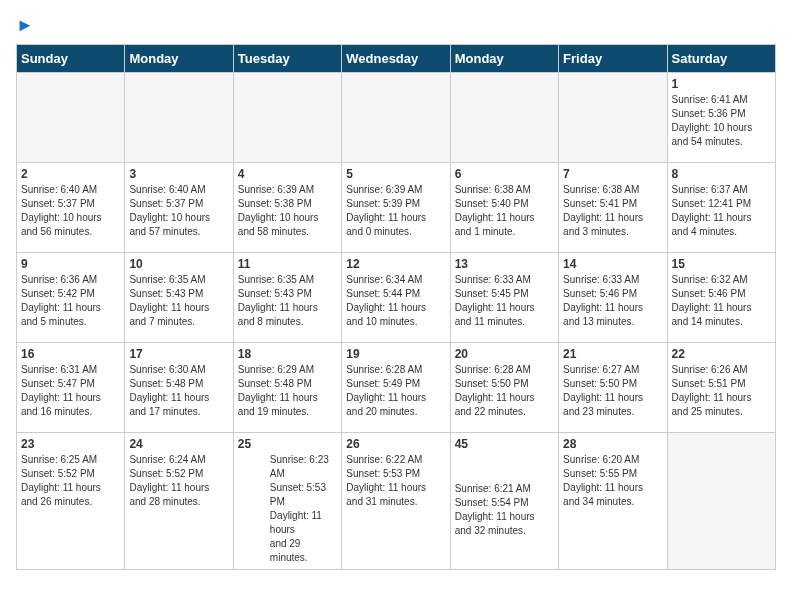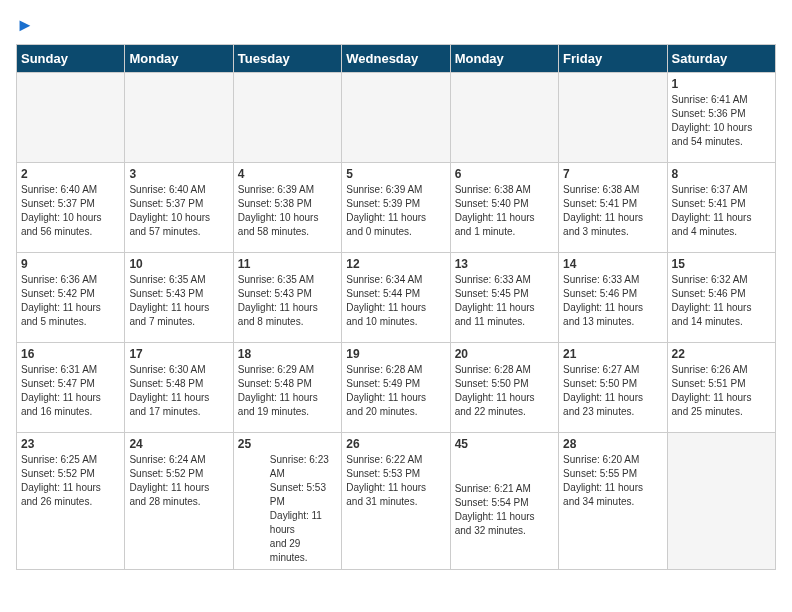--- a/index.html
+++ b/index.html
@@ -162,21 +162,21 @@
         <td>
           <div class="day-num">7</div>
           <div class="day-info" style="white-space: pre-line;">Sunrise: 6:38 AM
 Sunset: 5:41 PM
 Daylight: 11 hours
 and 3 minutes.</div>
         </td>
         <td>
           <div class="day-num">8</div>
           <div class="day-info" style="white-space: pre-line;">Sunrise: 6:37 AM
-Sunset: 5:41 PM
+Sunset: 12:41 PM
 Daylight: 11 hours
 and 4 minutes.</div>
         </td>
       </tr>
       <tr>
         <td>
           <div class="day-num">9</div>
           <div class="day-info" style="white-space: pre-line;">Sunrise: 6:36 AM
 Sunset: 5:42 PM
 Daylight: 11 hours

